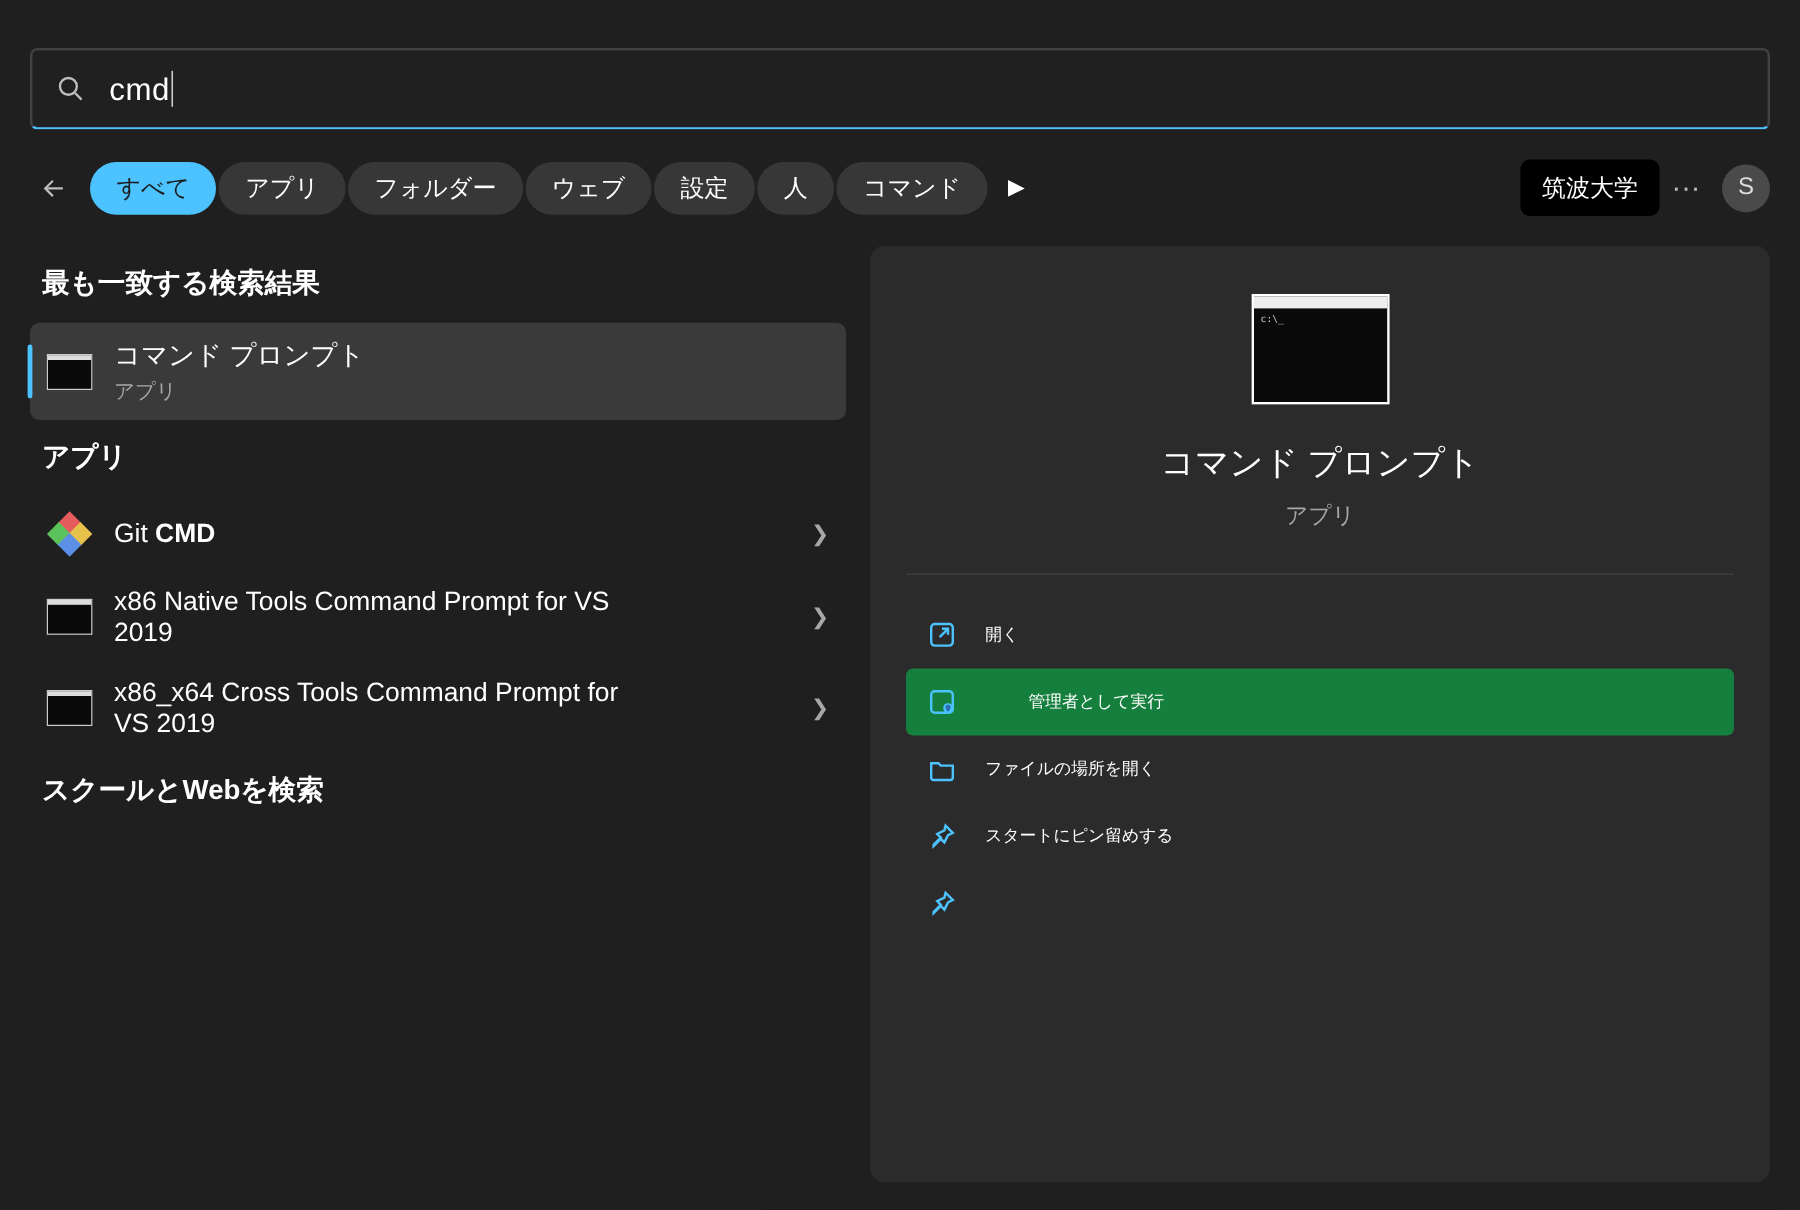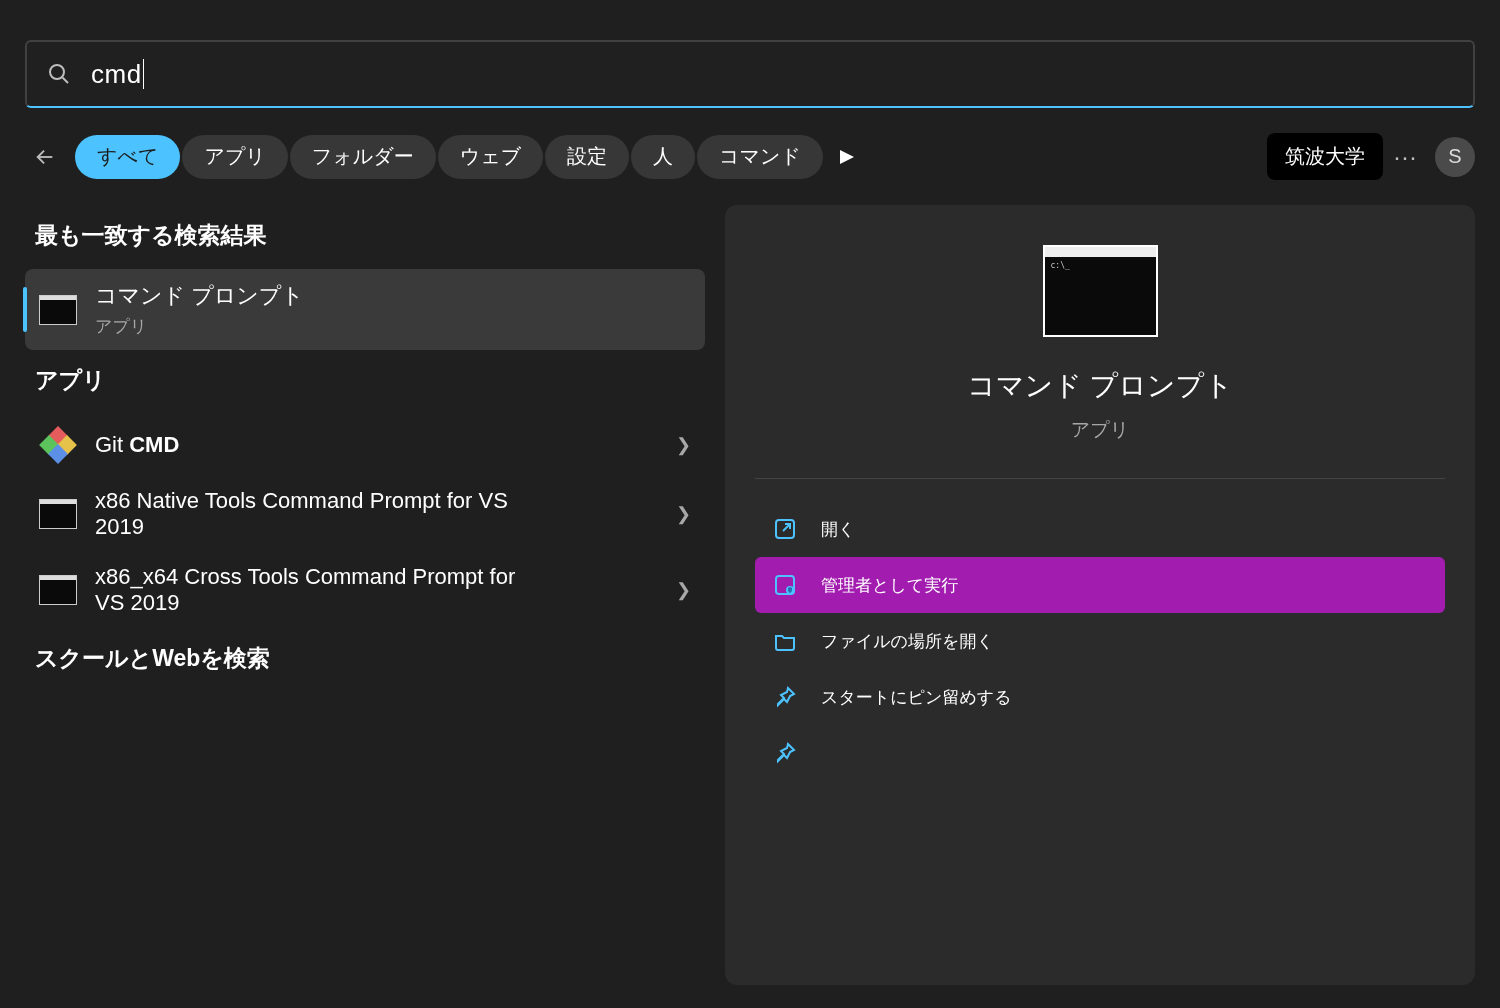--- a/index.html
+++ b/index.html
@@ -39,23 +39,23 @@
   .result .t2 { font-size:17px; color:#a7a7a7; margin-top:4px; }
   .chev { color:#a7a7a7; font-size:18px; }
 
   .git-ic { position:relative; width:32px; height:32px; }
   .git-ic span { position:absolute; width:14px; height:14px; transform:rotate(45deg); }
 
   .right h2 { text-align:center; font-size:28px; font-weight:400; }
   .right .sub { text-align:center; color:#a7a7a7; font-size:19px; margin-top:12px; }
   .divider { height:1px; background:#444; margin:35px 0 22px 0; }
   .action { display:flex; align-items:center; padding: 14px 16px; border-radius:6px; cursor:pointer; }
-  .action.hover { background:#a21caf; }
+  .action.hover { background:#15803d;gap:36px; }
   .action .aico { width:28px; height:28px; margin-right:22px; color:#4cc2ff; display:flex; align-items:center; justify-content:center; }
-  .action .alabel { font-size:17px; }
+  .action .alabel { font-size:14px; }
 
   svg { display:block; }
 </style>
 </head>
 <body>
 
 <div class="search-bar">
   <svg class="mag" viewBox="0 0 24 24" fill="none" stroke="currentColor" stroke-width="2">
       <circle cx="10" cy="10" r="7"></circle>
       <line x1="21" y1="21" x2="15.5" y2="15.5"></line>

